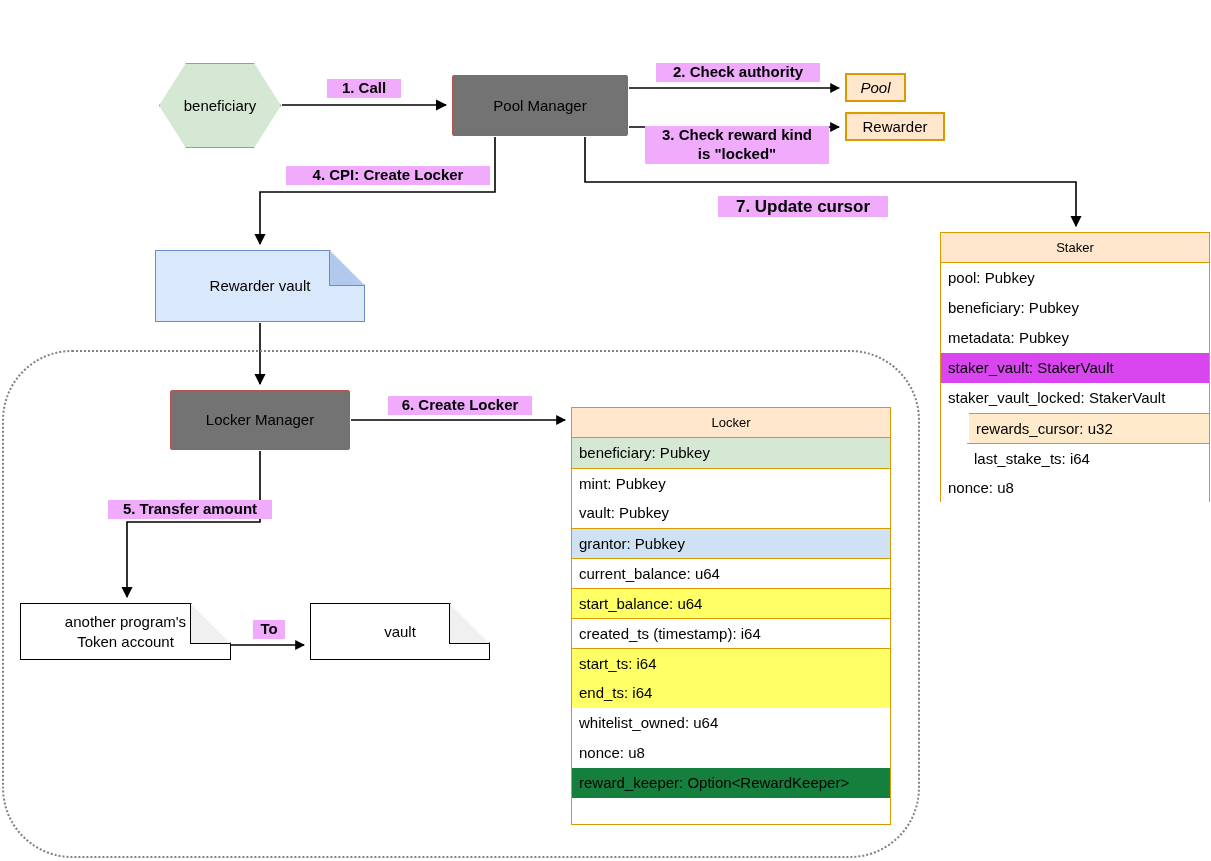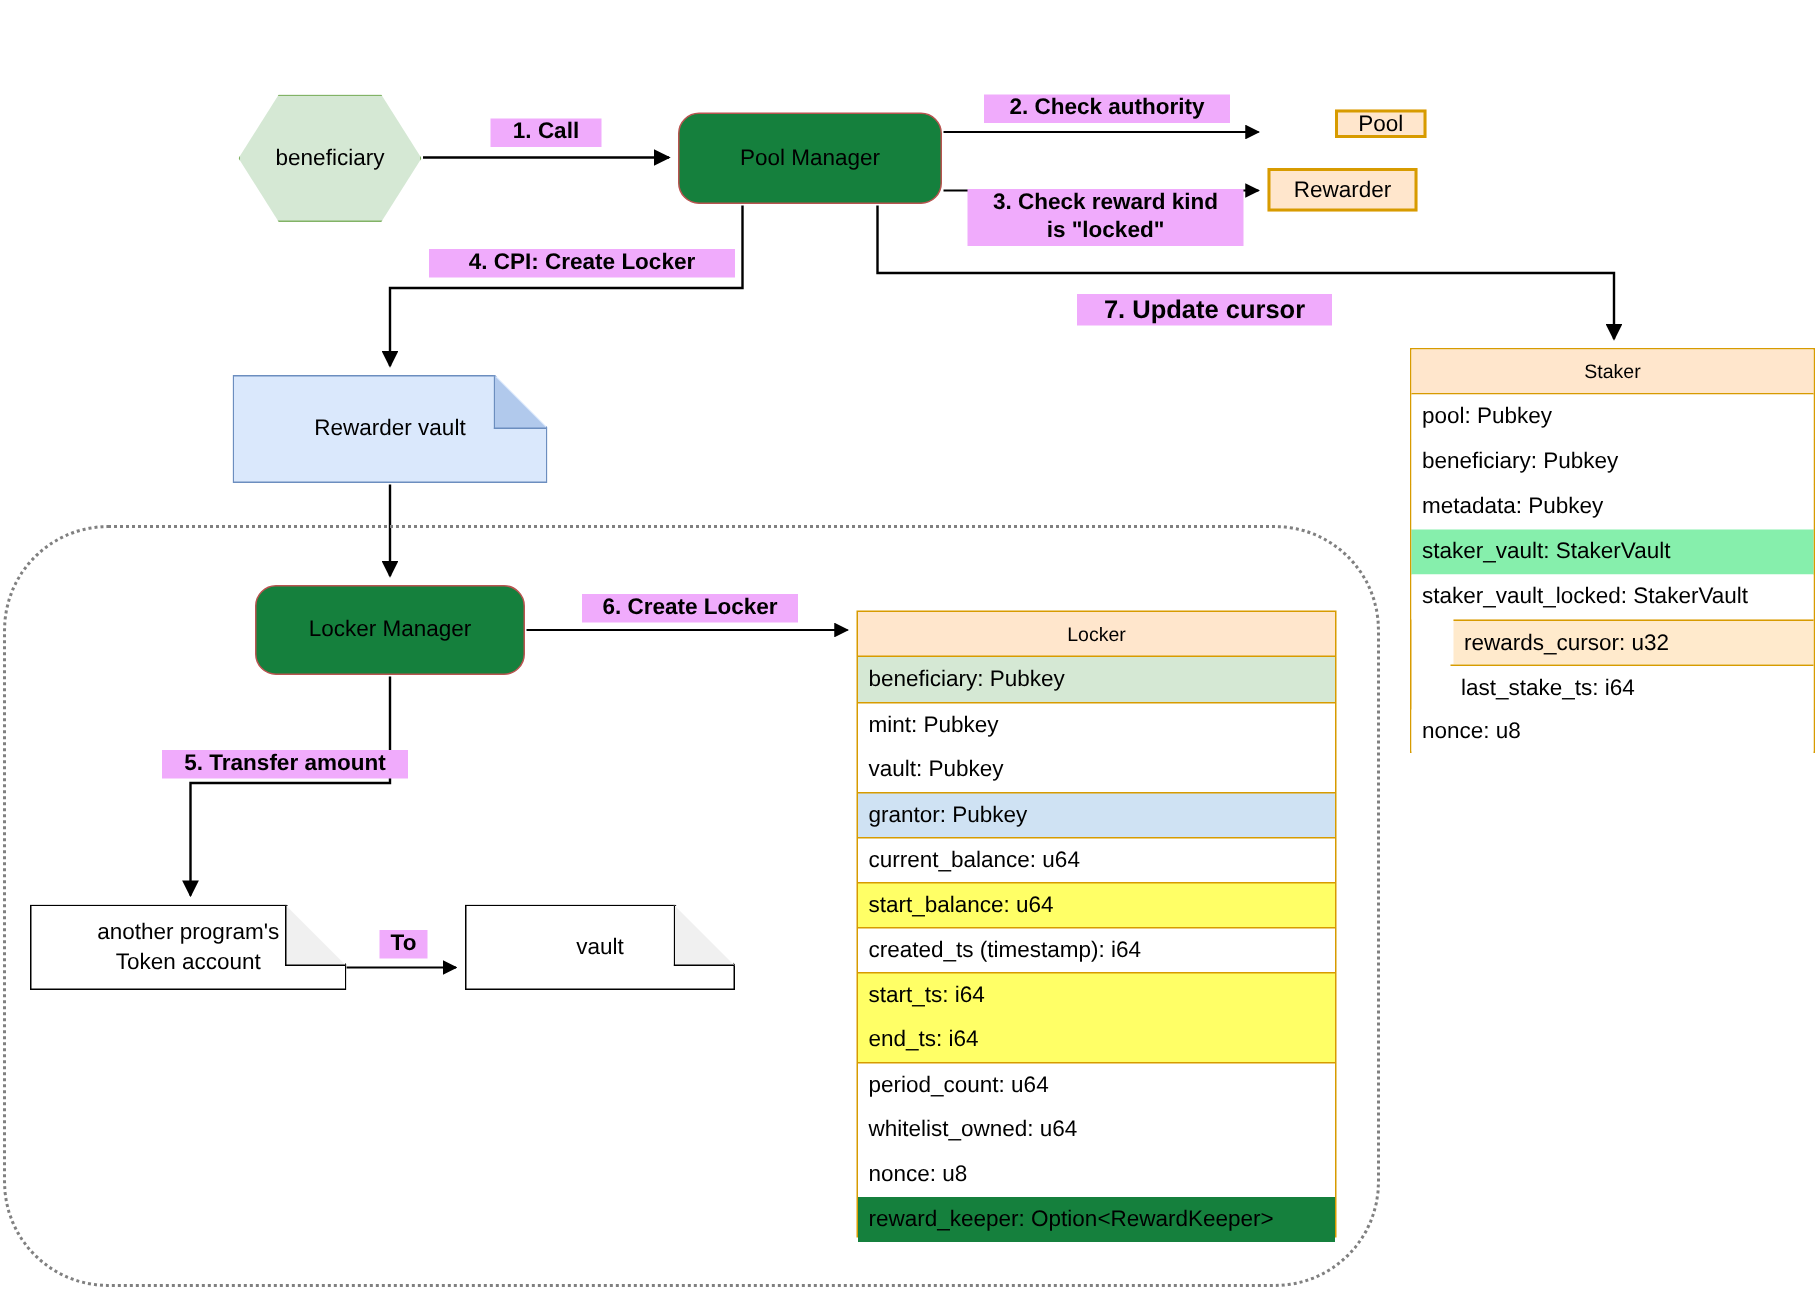--- a/index.html
+++ b/index.html
@@ -41,33 +41,33 @@
   .hexagon {
     left: 159px; top: 63px;
     width: 122px; height: 85px;
     background: #d5e8d4;
     border: 1px solid #82b366;
     clip-path: polygon(22% 0%, 78% 0%, 100% 50%, 78% 100%, 22% 100%, 0% 50%);
   }
 
   
   .proc {
-    background: #15803d;
+    background: #737373;
     border: 1px solid #b85450;
-    border-radius: 14px;
+    border-radius: 2px;
   }
   .proc-pool-manager  { left: 452px; top: 75px;  width: 176px; height: 61px; }
   .proc-locker-manager{ left: 170px; top: 390px; width: 180px; height: 60px; }
 
   
   .tag {
     background: #ffe6cc;
     border: 2px solid #d79b00;
   }
-  .tag-pool     { left: 890px; top: 73px;  width: 61px;  height: 19px; }
+  .tag-pool     { left: 845px; top: 73px;  width: 61px;  height: 29px; font-style: italic; }
   .tag-rewarder { left: 845px; top: 112px; width: 100px; height: 29px; }
 
   
   .doc { position: absolute; }
   .doc .body {
     position: absolute;
     left: 0; top: 0;
     width: 100%; height: 100%;
     box-sizing: border-box;
   }
@@ -262,34 +262,33 @@
     <div>
         <div class="trow" style="background: rgb(213, 232, 212);">beneficiary: Pubkey</div>
         <div class="trow sep-top" style="background: rgb(255, 255, 255);">mint: Pubkey</div>
         <div class="trow" style="background: rgb(255, 255, 255);">vault: Pubkey</div>
         <div class="trow sep-top" style="background: rgb(207, 226, 243);">grantor: Pubkey</div>
         <div class="trow sep-top" style="background: rgb(255, 255, 255);">current_balance: u64</div>
         <div class="trow sep-top" style="background: rgb(255, 255, 102);">start_balance: u64</div>
         <div class="trow sep-top" style="background: rgb(255, 255, 255);">created_ts (timestamp): i64</div>
         <div class="trow sep-top" style="background: rgb(255, 255, 102);">start_ts: i64</div>
         <div class="trow" style="background: rgb(255, 255, 102);">end_ts: i64</div>
-        <div class="trow sep-top" style="background: rgb(255, 255, 255);">period_count: u64</div>
         <div class="trow" style="background: rgb(255, 255, 255);">whitelist_owned: u64</div>
         <div class="trow" style="background: rgb(255, 255, 255);">nonce: u8</div>
         <div class="trow" style="background: #15803d;">reward_keeper: Option&lt;RewardKeeper&gt;</div>
       </div>
   </div>
 
   <div class="table tbl-staker">
     <div class="thead">Staker</div>
     <div>
         <div class="trow" style="background: rgb(255, 255, 255);">pool: Pubkey</div>
         <div class="trow" style="background: rgb(255, 255, 255);">beneficiary: Pubkey</div>
         <div class="trow" style="background: rgb(255, 255, 255);">metadata: Pubkey</div>
-        <div class="trow" style="background: #86efac;">staker_vault: StakerVault</div>
+        <div class="trow" style="background: #d946ef;">staker_vault: StakerVault</div>
         <div class="trow" style="background: rgb(255, 255, 255);">staker_vault_locked: StakerVault</div>
         <div class="trow sep-top" style="background: rgb(255, 234, 204); margin-left: 28px;">rewards_cursor: u32</div>
         <div class="trow sep-top" style="background: rgb(255, 255, 255); margin-left: 26px;">last_stake_ts: i64</div>
         <div class="trow" style="background: rgb(255, 255, 255);">nonce: u8</div>
       </div>
   </div>
 
 </div>
 
 </body></html>

